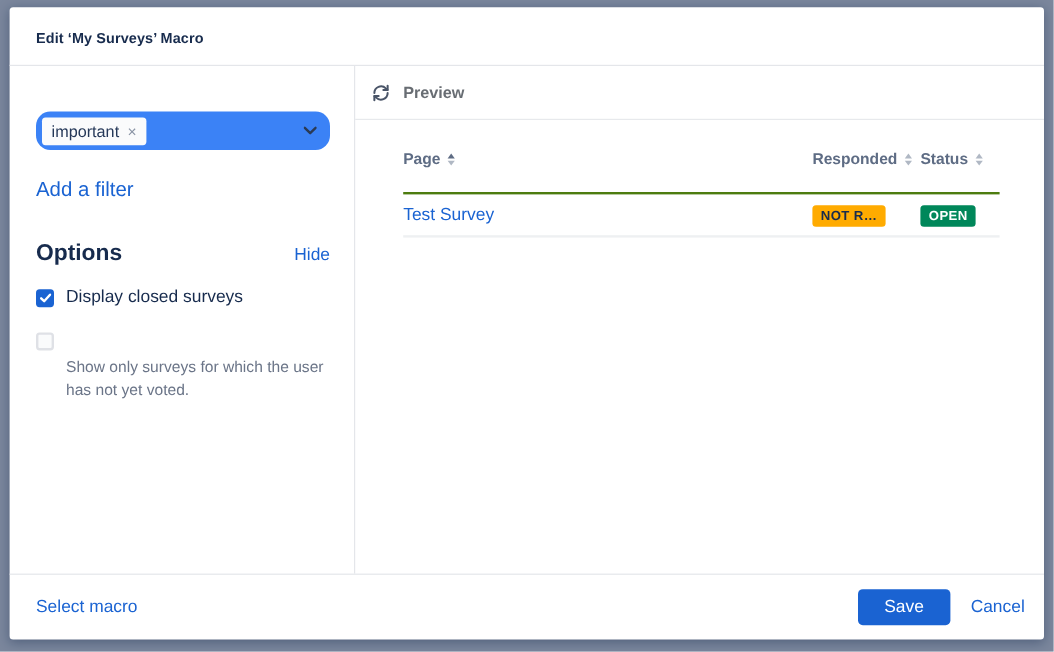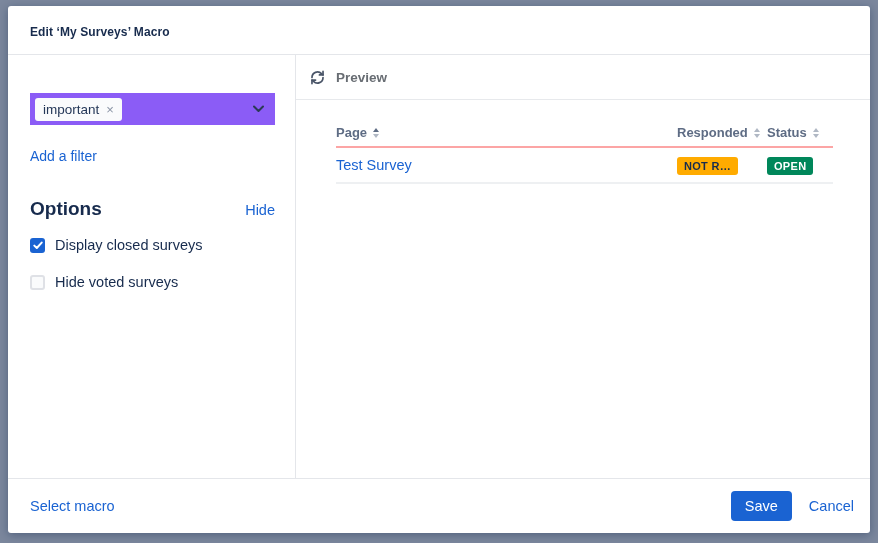--- a/index.html
+++ b/index.html
@@ -27,33 +27,33 @@
   .dlg-body { flex:1; display:flex; min-height:0; }
   .left-pane {
     width:288px; border-right:1px solid #e4e6ea;
     padding:38px 20px 0 22px;
   }
   .right-pane { flex:1; display:flex; flex-direction:column; min-width:0; }
 
   
   .field-label { font-size:13px; font-weight:700; color:#172b4d; margin-bottom:6px; }
   .select {
-    height:32px; background:#8b5cf6; border-radius:0;
+    height:32px; background:#3b82f6; border-radius:12px;
     display:flex; align-items:center; padding:0 12px 0 5px;
     position:relative; cursor:pointer;
   }
   .tag {
     background:#fafbfc; border-radius:3px; padding:4px 8px;
     font-size:13.5px; color:#253858; display:inline-flex; align-items:center; gap:7px;
   }
   .tag-x { color:#8993a4; font-size:13px; line-height:1; cursor:pointer; }
   .chevron { position:absolute; right:11px; top:12px; }
 
   .link { color:#1a63d2; cursor:pointer; text-decoration:none; }
-  .add-filter { display:inline-block; margin-top:23px; font-size:14px; }
+  .add-filter { display:inline-block; margin-top:23px; font-size:17px; }
 
   .options-head {
     margin-top:33px; display:flex; justify-content:space-between; align-items:baseline;
   }
   .options-title { font-size:19px; font-weight:700; color:#172b4d; }
   .hide-link { font-size:14.5px; }
 
   .check-group { margin-top:17px; }
   .check-row { display:flex; align-items:flex-end; gap:10px; cursor:pointer; }
   .checkbox {
@@ -72,21 +72,21 @@
   
   .preview-head {
     display:flex; align-items:center; gap:10px;
     padding:14px 0 13px 13px;
     border-bottom:1px solid #e7e9ec;
   }
   .preview-title { font-size:13.5px; font-weight:700; color:#686d73; }
   .preview-body { padding:25px 37px 0 40px; }
 
   .tbl { width:100%; }
-  .tbl-head { display:flex; align-items:center; padding-bottom:6px; border-bottom:2px solid #fca5a5; }
+  .tbl-head { display:flex; align-items:center; padding-bottom:20px; border-bottom:2px solid #4d7c0f; }
   .tbl-row  { display:flex; align-items:center; height:36px; border-bottom:2px solid #eef0f2; }
   .col-page { flex:1; min-width:0; }
   .col-responded { width:90px; flex:0 0 auto; }
   .col-status { width:66px; flex:0 0 auto; }
   .th { font-size:13px; font-weight:700; color:#5e6c84; display:flex; align-items:center; }
   .page-link { font-size:14.5px; }
 
   .sort { display:inline-flex; flex-direction:column; gap:2px; margin-left:6px; }
   .sort i { width:0; height:0; border-left:3.5px solid transparent; border-right:3.5px solid transparent; }
   .sort .up { border-bottom:4px solid #b0b8c4; }
@@ -103,21 +103,21 @@
   
   .dlg-footer {
     height:55px; border-top:1px solid #e4e6ea;
     display:flex; align-items:center; justify-content:space-between;
     padding:0 16px 0 22px;
   }
   .footer-left { font-size:14.5px; }
   .footer-right { display:flex; align-items:center; gap:17px; }
   .btn-primary {
     background:#1a63d2; color:#fff; border:none; border-radius:4px;
-    font-family:inherit; font-size:14.5px; padding:7px 14px; cursor:pointer;text-align:center;
+    font-family:inherit; font-size:14.5px; padding:7px 22px; cursor:pointer;text-align:center;
   }
   .cancel-link { font-size:14.5px; }
 </style>
 </head>
 <body>
 
 <div class="modal">
 
   <div class="dlg-header">
     <div class="dlg-title">Edit ‘My Surveys’ Macro</div>
@@ -151,22 +151,22 @@
                 <polyline points="1.3,4.6 3.8,7 8.7,1.6" fill="none" stroke="#fff" stroke-width="2" stroke-linecap="round" stroke-linejoin="round"></polyline>
               </svg>
           </span>
           <span class="check-label">Display closed surveys</span>
         </div>
       </div>
 
       <div class="check-group">
         <div class="check-row">
           <span class="checkbox unchecked"></span>
-          <span class="check-label">Hide voted surveys</span>
         </div>
+        <div class="check-desc">Show only surveys for which the user has not yet voted.</div>
       </div>
 
     </div>
 
     <div class="right-pane">
 
       <div class="preview-head">
         <svg width="17" height="17" viewBox="0 0 20 20" fill="none" stroke="#4a5568" stroke-width="2" stroke-linecap="round" stroke-linejoin="round">
           <path d="M3.5 10a6.5 6.5 0 0 1 11.2-4.5L16.5 7"></path>
           <polyline points="16.5 2.8 16.5 7 12.3 7"></polyline>

